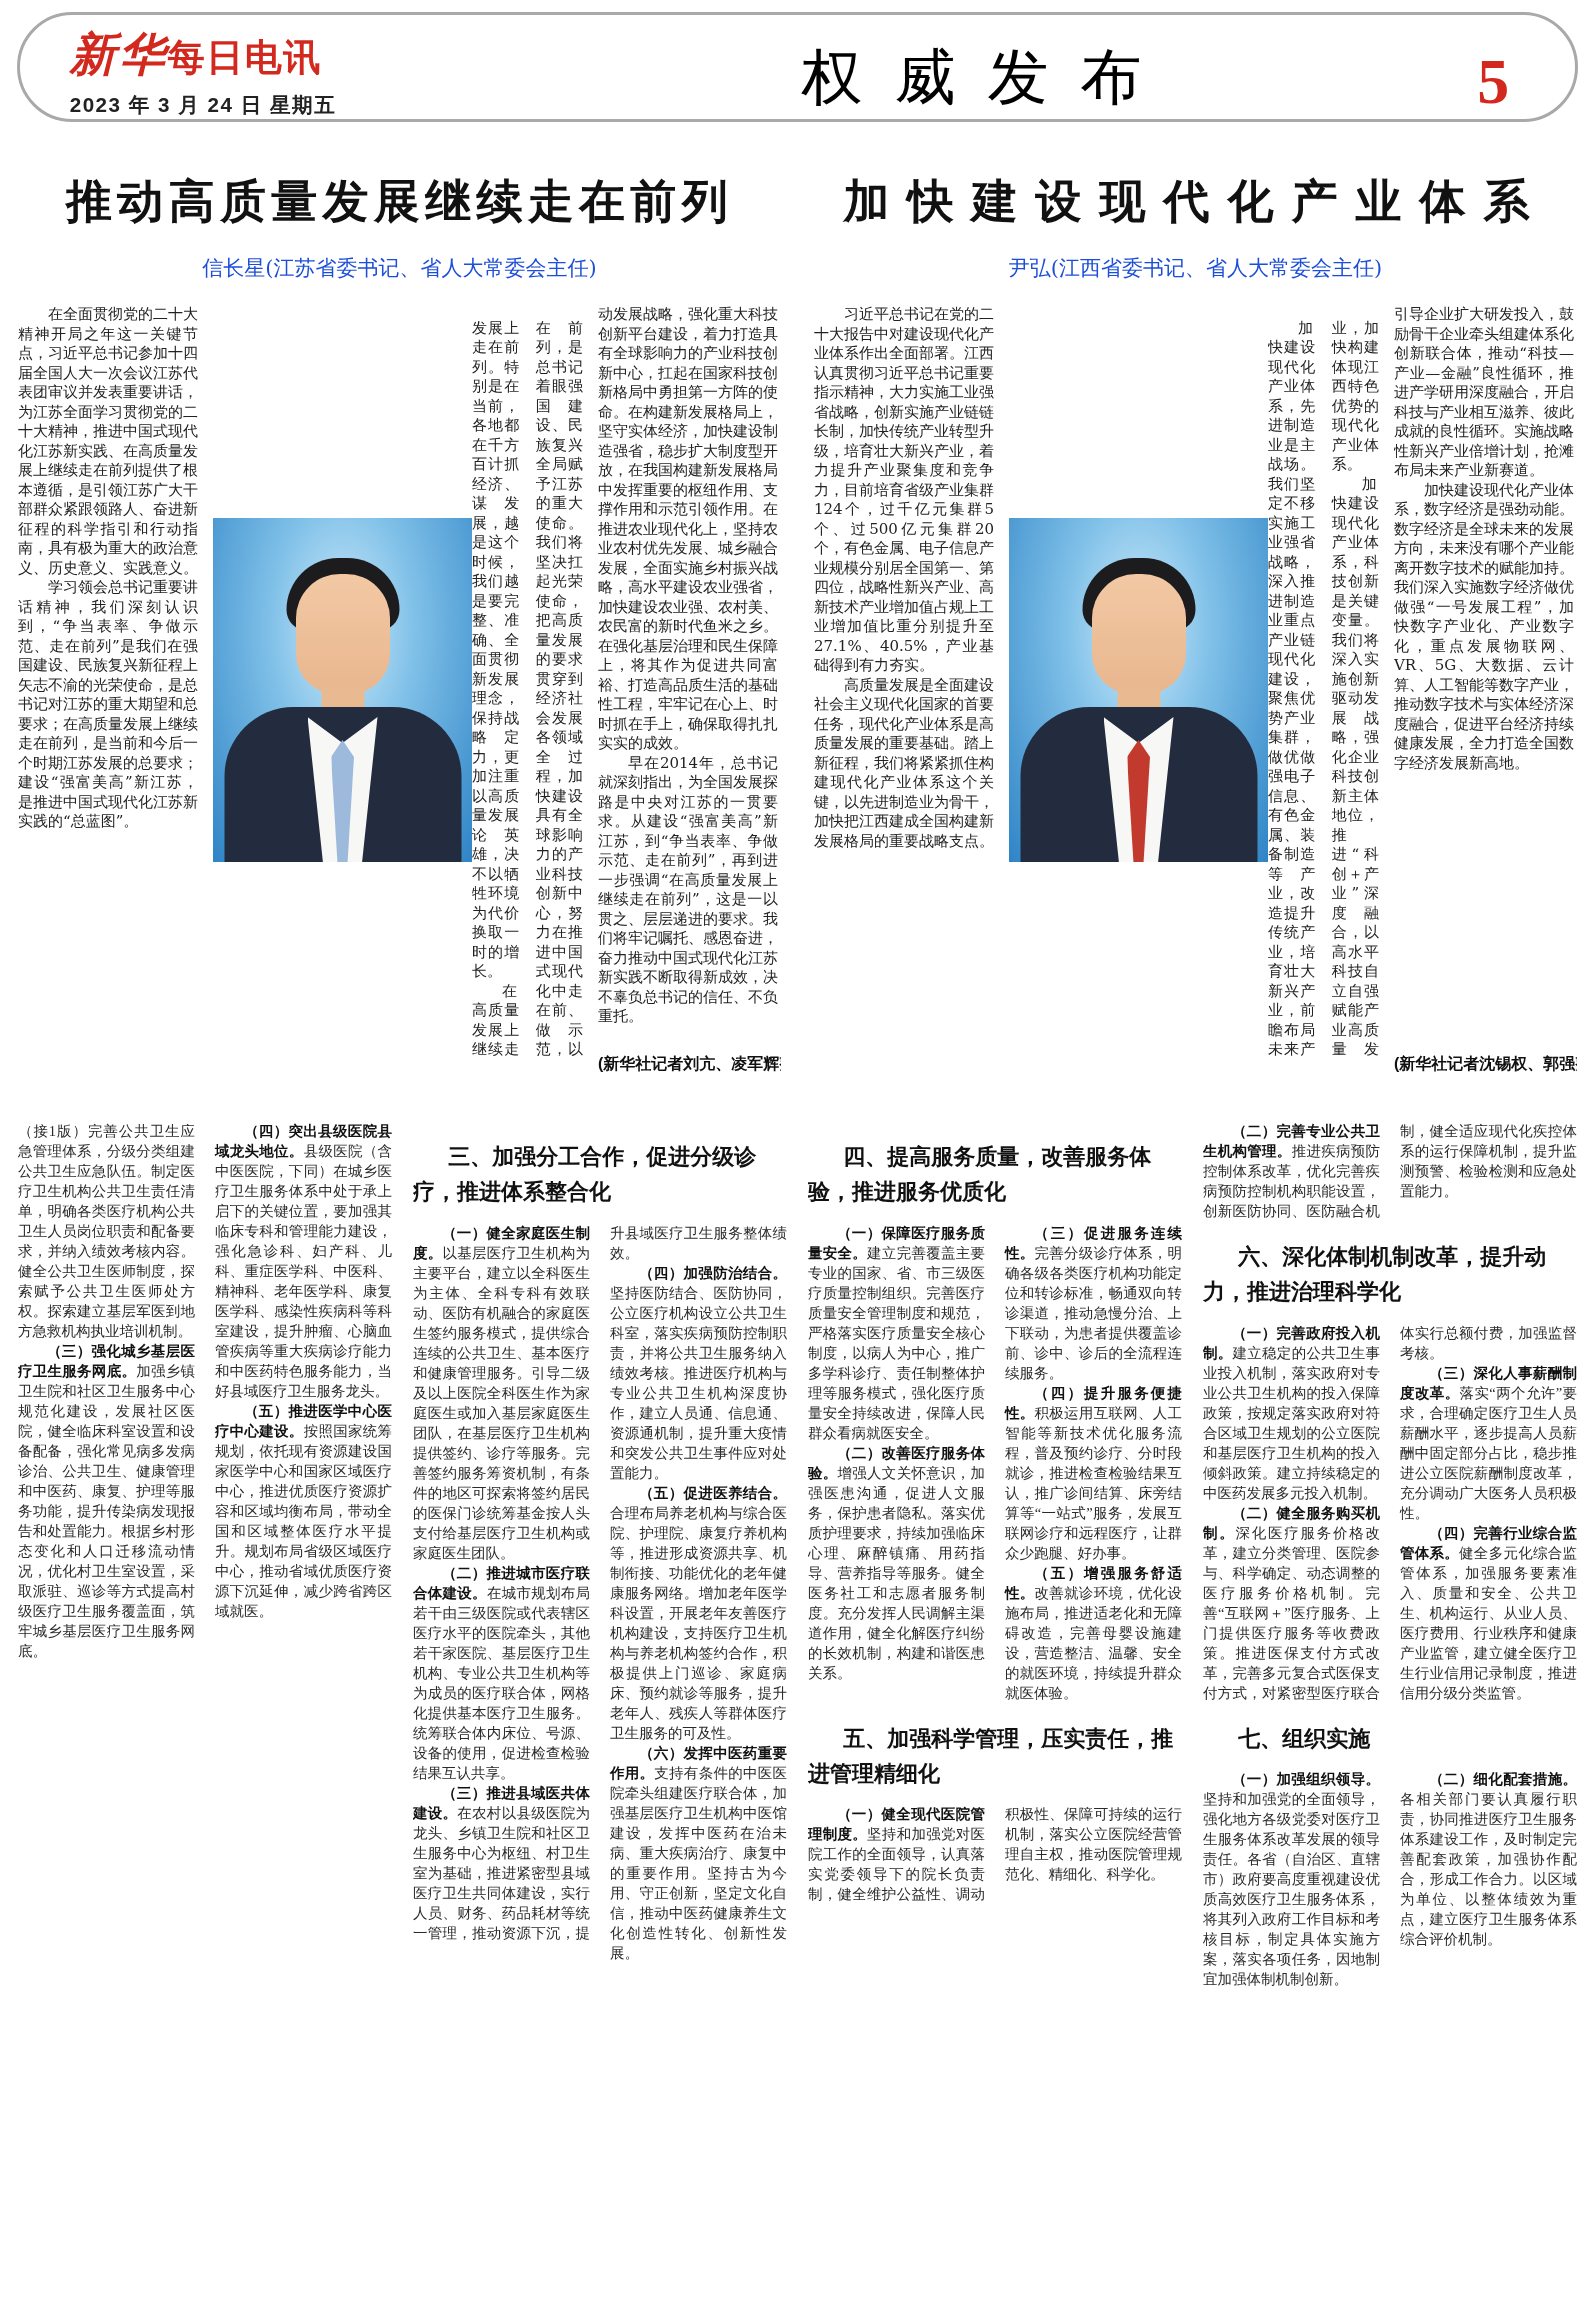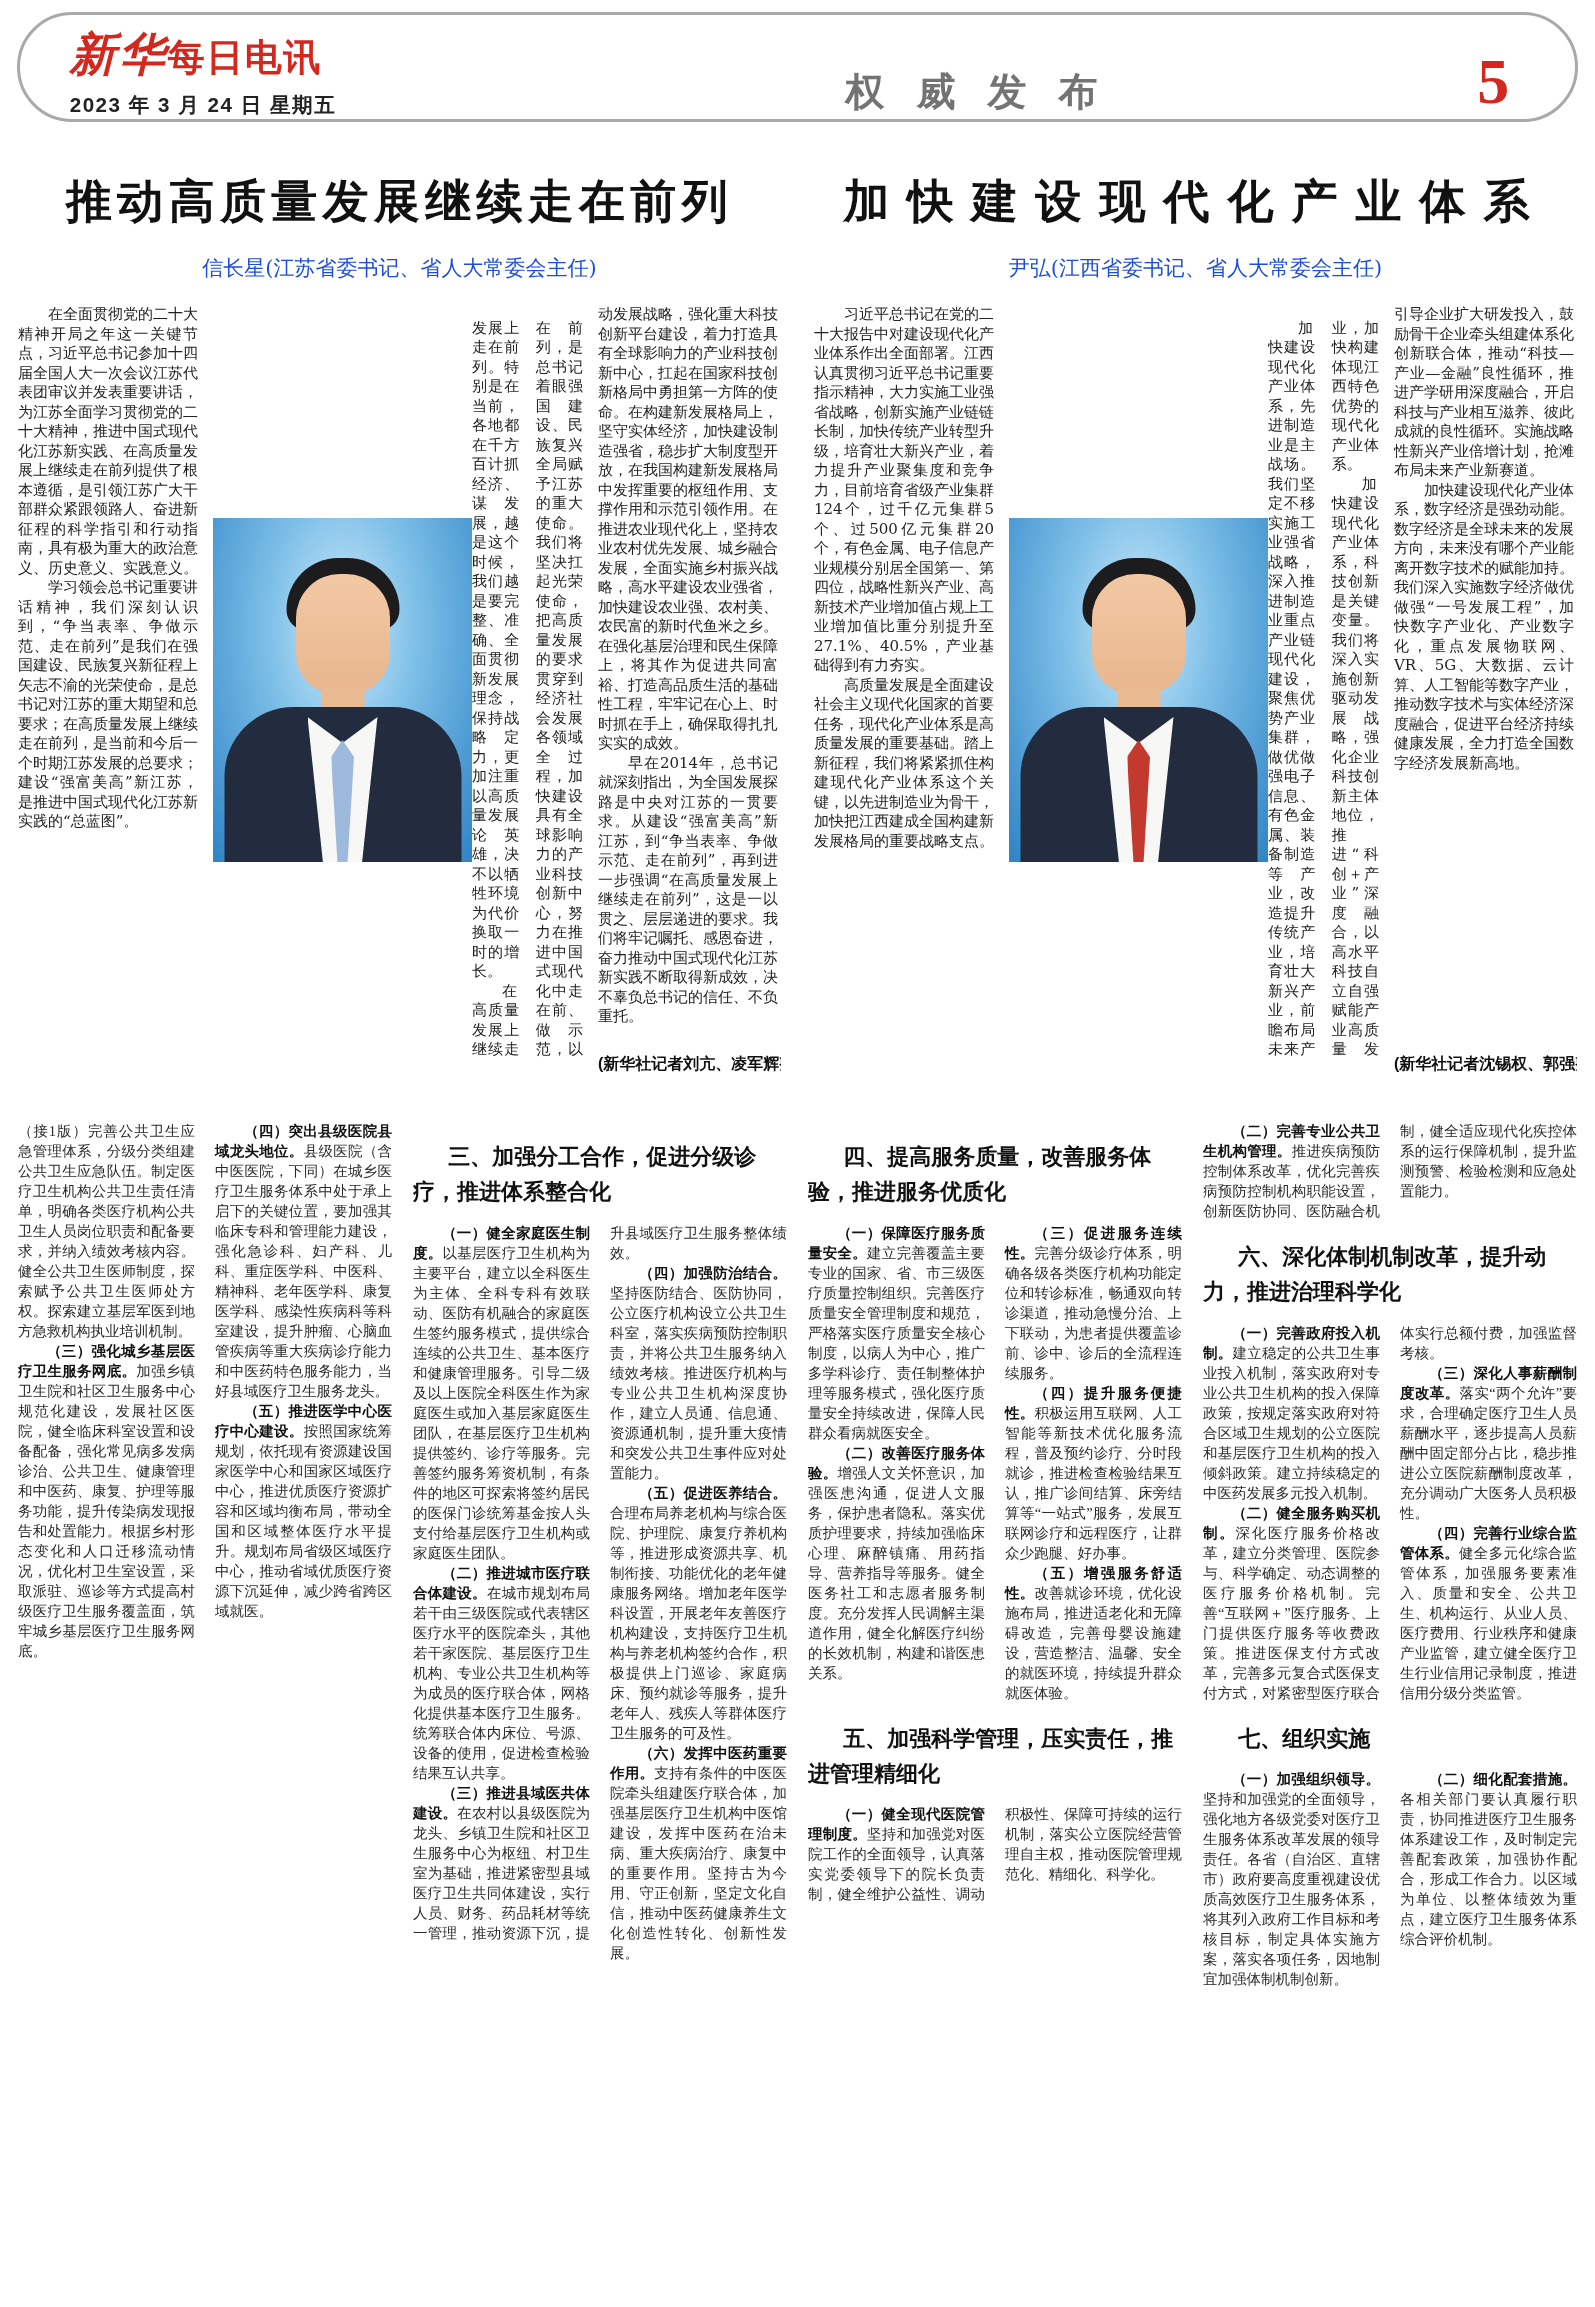--- a/index.html
+++ b/index.html
@@ -8,21 +8,21 @@
   .page { width:1595px; height:2307px; background:#ffffff; overflow:hidden; position:relative; color:#1a1a1a; }
 
   
   .masthead { margin:12px 16.7px 0; height:110px; border:3px solid #a9a9a9; border-radius:55px;
     display:flex; align-items:flex-end; padding:0 46px 0 50px; }
   .brand { display:flex; flex-direction:column; justify-content:center; min-width:396px; }
   .brand-line { white-space:nowrap; }
   .logo-script { font-size:46px; font-weight:bold; font-style:italic; color:#d2281e; letter-spacing:3px; font-family:"DejaVu Serif", serif; }
   .logo-rest { font-size:37px; font-weight:bold; color:#d2281e; letter-spacing:1.5px; font-family:"DejaVu Serif", serif; }
   .issue-date { margin-top:4.6px; font-size:20.6px; font-weight:bold; color:#222; font-family:"Liberation Sans", sans-serif; letter-spacing:1.5px; }
-  .section-title { flex:1; text-align:center; font-size:39px; font-weight:700; color:#737373;
+  .section-title { flex:1; text-align:center; font-size:61px; font-weight:400; color:#000000;
     letter-spacing:32px; padding-left:32px; font-family:"Liberation Serif", serif; }
   .page-number { font-size:64px; font-weight:bold; color:#d2281e; font-family:"Liberation Serif", serif; padding-right:20px; }
 
   
   .articles-row { display:flex; gap:33px; padding:16px 18px; }
   .article-half { width:763px; }
   .headline { margin-top:33px; text-align:center; font-weight:bold; color:#111;
     font-family:"Liberation Serif", serif; font-size:46px; white-space:nowrap; }
   .article-half:nth-child(1) .headline { letter-spacing:5.3px; }
   .article-half:nth-child(2) .headline { letter-spacing:18px; }

